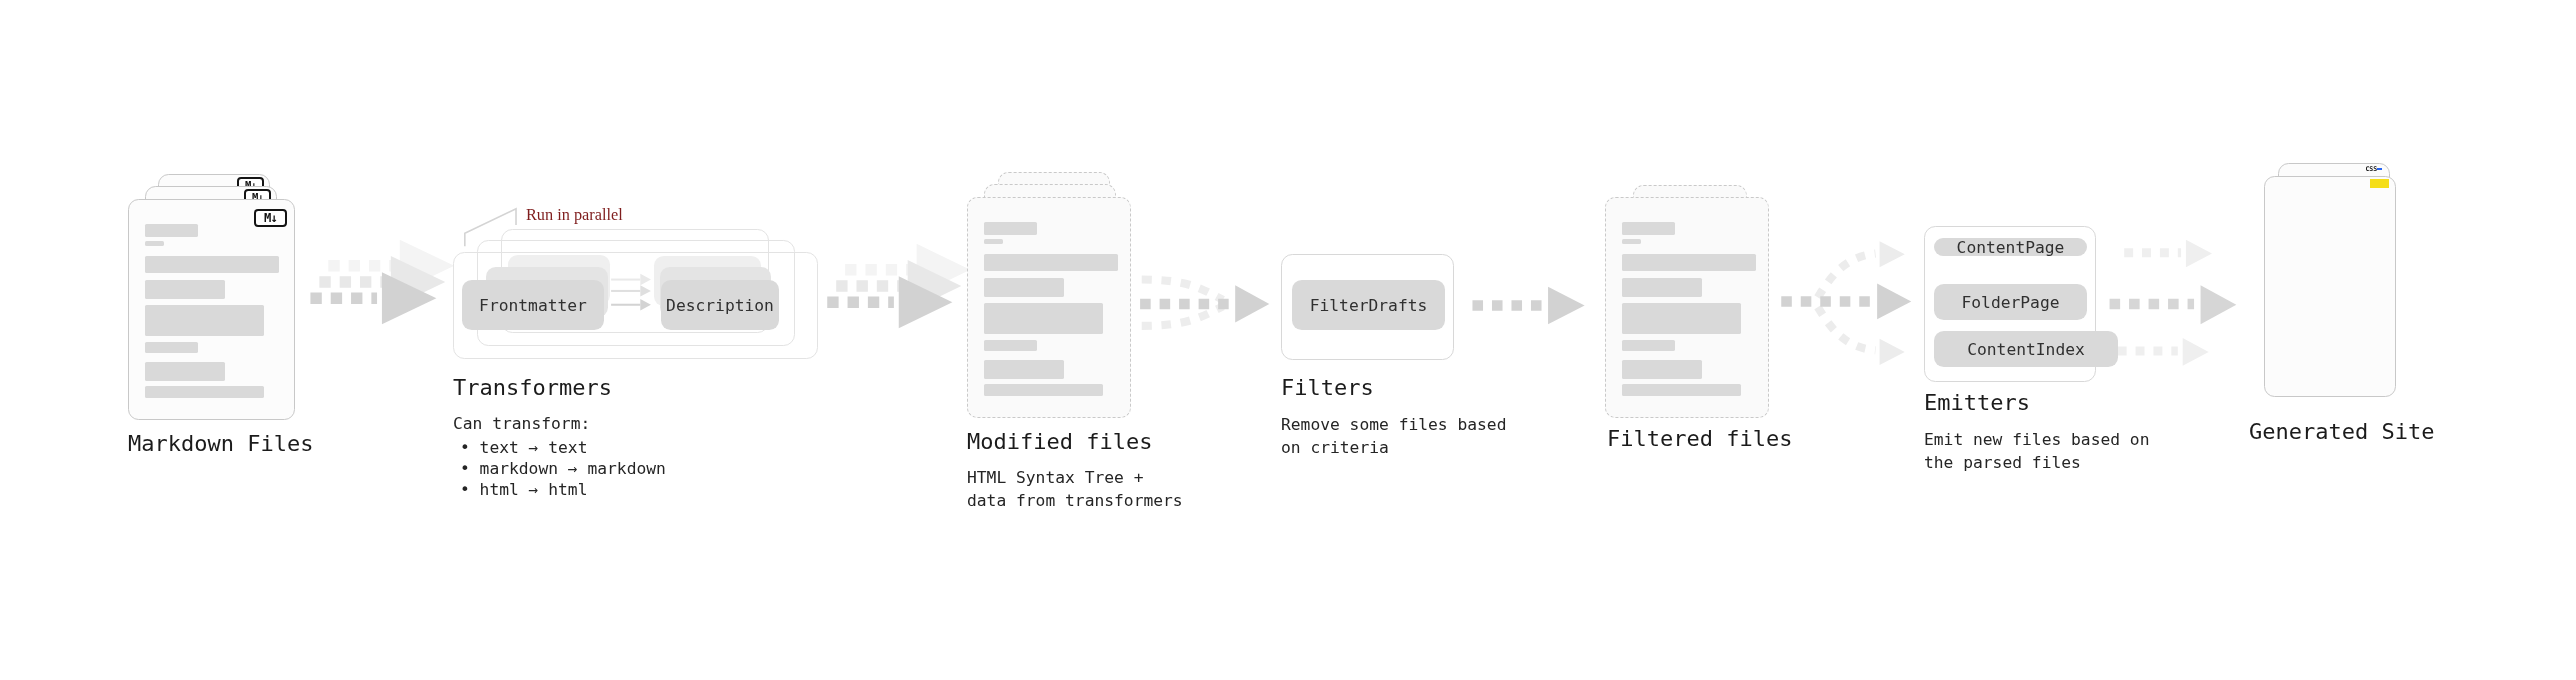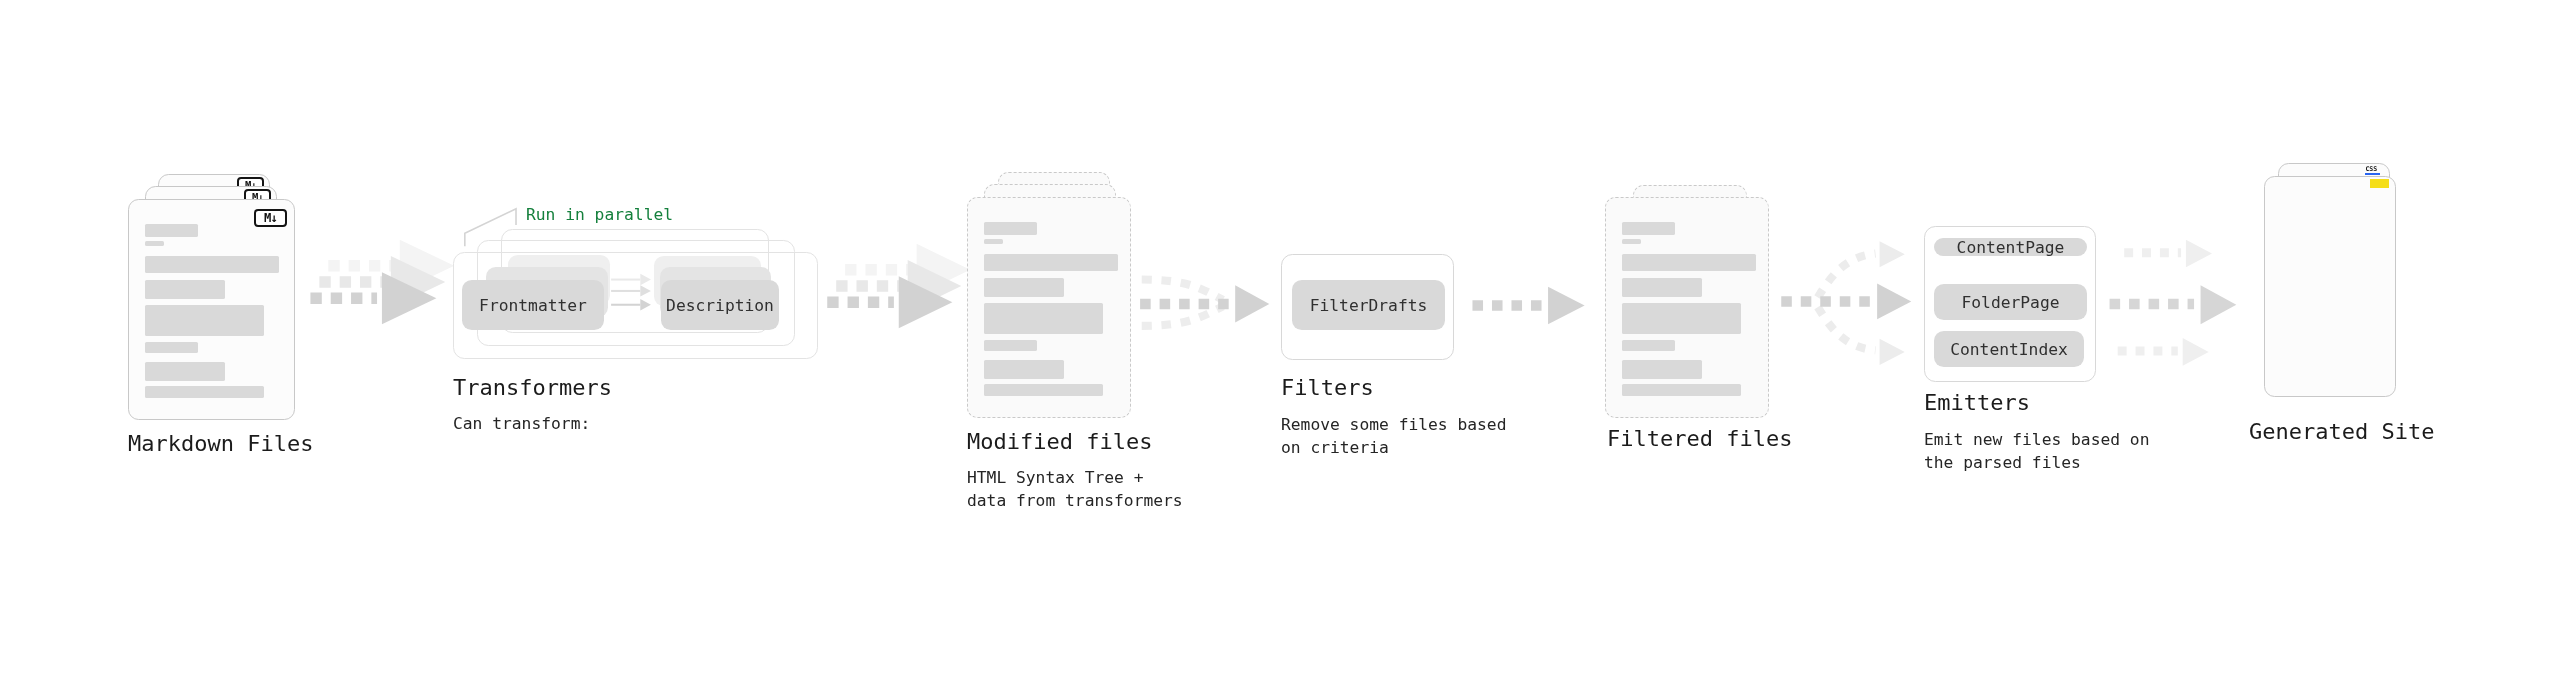--- a/index.html
+++ b/index.html
@@ -14,21 +14,21 @@
   .sheet.dashed{background:#fafafa;border:1.6px dashed #c9c9c9;}
   .bar{position:absolute;left:16.3px;background:#d9d9d9;border-radius:1.6px;}
 
   
   .md-badge{position:absolute;background:#ffffff;border:2px solid #141414;border-radius:4.1px;
     color:#141414;font-weight:bold;display:flex;align-items:center;justify-content:center;box-sizing:border-box;}
   .md-badge.front{right:7.3px;top:9px;width:32.5px;height:18px;font-size:12.2px;letter-spacing:-0.8px;}
   .md-badge.mini{right:4.9px;top:1.6px;width:27px;height:16.3px;font-size:10.6px;letter-spacing:-0.8px;}
 
   
-  .css-badge{position:absolute;right:7.3px;top:1.6px;width:16.3px;display:flex;flex-direction:column;}
+  .css-badge{position:absolute;right:7.3px;top:1.6px;width:16.3px;display:flex;flex-direction:row;align-items:center;}
   .css-badge .word{font-size:6.5px;font-weight:bold;color:#111;line-height:6.5px;}
   .css-badge .ubar{width:14.6px;height:2.4px;background:#2965f1;margin-top:0.8px;}
   .js-badge{position:absolute;right:6.5px;top:2.4px;width:18.7px;height:9px;background:#f5de19;}
   .html-badge{position:absolute;right:9px;top:4.9px;width:21px;display:flex;flex-direction:column;align-items:center;}
   .html-badge .word{font-size:7px;font-weight:bold;color:#111;line-height:7.3px;letter-spacing:0.4px;}
   .html-badge .shield{width:19.5px;height:20.3px;margin-top:0.8px;background:#e44d26;
     clip-path:polygon(0 0,100% 0,91% 85%,50% 100%,9% 85%);
     display:flex;align-items:center;justify-content:center;color:#fff;font-size:12.2px;font-weight:bold;}
 
   
@@ -36,21 +36,21 @@
   .box{position:absolute;background:#ffffff;border:1.6px solid #d8d8d8;border-radius:11.4px;box-sizing:border-box;}
   .pill{position:absolute;background:#d9d9d9;border-radius:9.8px;display:flex;align-items:center;justify-content:center;
     font-size:16.3px;color:#303030;box-sizing:border-box;}
   .pill.ghost1{background:#e4e4e4;}
   .pill.ghost2{background:#efefef;}
 
   
   .title{position:absolute;font-size:22px;font-weight:500;color:#1b1b1b;line-height:24.4px;white-space:nowrap;}
   .caption{position:absolute;font-size:16.3px;color:#252525;line-height:23px;white-space:pre-line;}
   .bullets{position:absolute;font-size:16.3px;color:#252525;line-height:21px;white-space:pre-line;}
-  .note{position:absolute;font-size:16.3px;color:#15803d;white-space:nowrap;}
+  .note{position:absolute;font-size:16.3px;color:#7f1d1d;white-space:nowrap;font-family:Liberation Serif, serif;}
 </style>
 </head>
 <body>
 
 <div class="stage">
 
   <svg class="arrows" width="2576" height="681" viewBox="0 0 3170 838">
 
     <g>
       <g transform="translate(22,-40)" fill="#f4f4f4">
@@ -163,20 +163,23 @@
   <div class="pill ghost2" style="left:508px;top:255px;width:102px;height:50px"></div>
   <div class="pill ghost1" style="left:486px;top:267px;width:122px;height:50px"></div>
   <div class="pill" style="left:462px;top:280px;width:142px;height:50px">Frontmatter</div>
 
   <div class="pill ghost2" style="left:654px;top:256px;width:107px;height:50px"></div>
   <div class="pill ghost1" style="left:660px;top:267px;width:111px;height:50px"></div>
   <div class="pill" style="left:661px;top:280px;width:118px;height:50px">Description</div>
 
   <div class="title" style="left:453px;top:376px">Transformers</div>
   <div class="caption" style="left:453px;top:413px;line-height:21px">Can transform:</div>
+  <div class="bullets" style="left:460px;top:437px">• text → text
+• markdown → markdown
+• html → html</div>
 
   <div class="sheet dashed" style="left:998px;top:172px;width:112px;height:221px"></div>
   <div class="sheet dashed" style="left:984px;top:184px;width:132px;height:221px"></div>
   <div class="sheet dashed doc-body" style="left:967px;top:197px;width:164px;height:221px">
       <div class="bar" style="top: 23.6px; width: 53px; height: 13px;"></div>
       <div class="bar" style="top: 41px; width: 18.7px; height: 4.9px;"></div>
       <div class="bar" style="top: 56px; width: 134px; height: 17px;"></div>
       <div class="bar" style="top: 80px; width: 80px; height: 18.7px;"></div>
       <div class="bar" style="top: 105px; width: 119px; height: 31px;"></div>
       <div class="bar" style="top: 142px; width: 53px; height: 10.6px;"></div>
@@ -202,21 +205,21 @@
       <div class="bar" style="top: 105px; width: 119px; height: 31px;"></div>
       <div class="bar" style="top: 142px; width: 53px; height: 10.6px;"></div>
       <div class="bar" style="top: 162px; width: 80px; height: 18.7px;"></div>
       <div class="bar" style="top: 186px; width: 119px; height: 12.2px;"></div>
     </div>
   <div class="title" style="left:1607px;top:427px">Filtered files</div>
 
   <div class="box" style="left:1924px;top:226px;width:172px;height:156px"></div>
   <div class="pill" style="left:1934px;top:238px;width:153px;height:18px">ContentPage</div>
   <div class="pill" style="left:1934px;top:284px;width:153px;height:36px">FolderPage</div>
-  <div class="pill" style="left:1934px;top:331px;width:150px;height:36px">ContentIndex</div>
+  <div class="pill" style="left:1934px;top:331px;width:184px;height:36px">ContentIndex</div>
   <div class="title" style="left:1924px;top:391px">Emitters</div>
   <div class="caption" style="left:1924px;top:428px">Emit new files based on
 the parsed files</div>
 
   <div class="sheet" style="left:2278px;top:163px;width:112px;height:221px">
     <span class="css-badge">
       <span class="word">CSS</span>
       <span class="ubar"></span>
     </span>
   </div>

